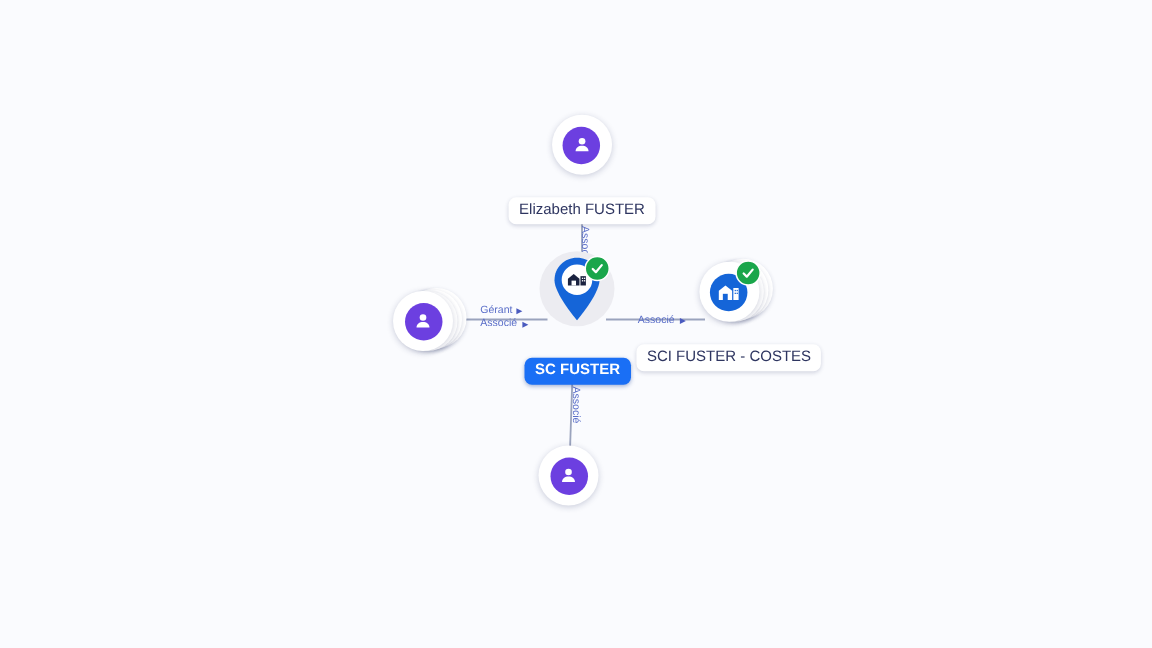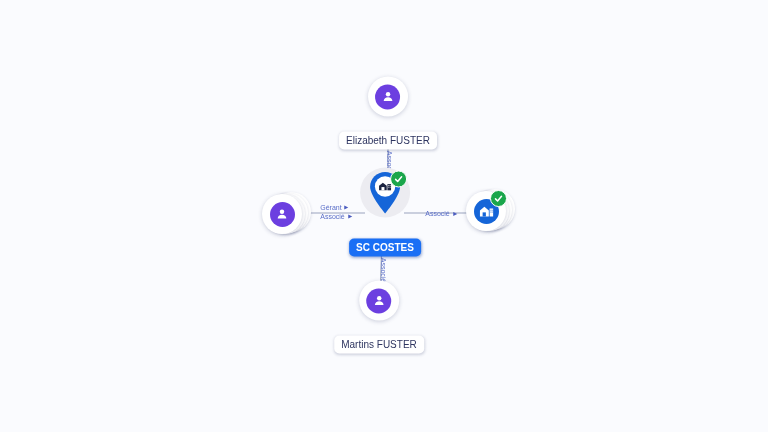--- a/index.html
+++ b/index.html
@@ -267,21 +267,21 @@
               <rect x="5.4" y="11.6" width="5.4" height="5.9" fill="#ffffff"></rect>
             </g>
           </svg>
         </div>
         <div class="pin-badge">
           <svg width="9" height="9" viewBox="0 0 24 24" fill="none" stroke="#ffffff" stroke-width="4" stroke-linecap="round" stroke-linejoin="round">
             <polyline points="4,13 9.5,18.5 20,6"></polyline>
           </svg>
         </div>
       </div>
-      <div class="name-chip selected">SC COSTES</div>
+      <div class="name-chip selected">SC FUSTER</div>
     </div>
   </div>
 
   <div class="node" style="left:486px; top:211px;">
     <div class="node-inner">
       <div class="avatar-wrap">
         <div class="stack-circle stack-1"></div>
         <div class="stack-circle stack-2"></div>
         <div class="stack-circle stack-3"></div>
         <div class="avatar-outer">
@@ -296,32 +296,32 @@
               <rect x="5.8" y="13.4" width="5.2" height="6.6" fill="#1565d8"></rect>
             </svg>
           </div>
         </div>
         <div class="circ-badge">
           <svg width="9" height="9" viewBox="0 0 24 24" fill="none" stroke="#ffffff" stroke-width="4" stroke-linecap="round" stroke-linejoin="round">
             <polyline points="4,13 9.5,18.5 20,6"></polyline>
           </svg>
         </div>
       </div>
+      <div class="name-chip">SCI FUSTER - COSTES</div>
     </div>
   </div>
 
   <div class="node" style="left:379px; top:317px;">
     <div class="node-inner">
       <div class="avatar-wrap">
         <div class="avatar-outer">
           <div class="avatar-disc person">
             <svg width="14" height="14" viewBox="0 0 24 24" fill="#ffffff">
               <circle cx="12" cy="8" r="3.8"></circle>
               <path d="M4.6 19.5c0-4.1 3.3-6.4 7.4-6.4s7.4 2.3 7.4 6.4z"></path>
             </svg>
           </div>
         </div>
       </div>
-      <div class="name-chip">Martins FUSTER</div>
     </div>
   </div>
 
 </div>
 
 </body></html>

